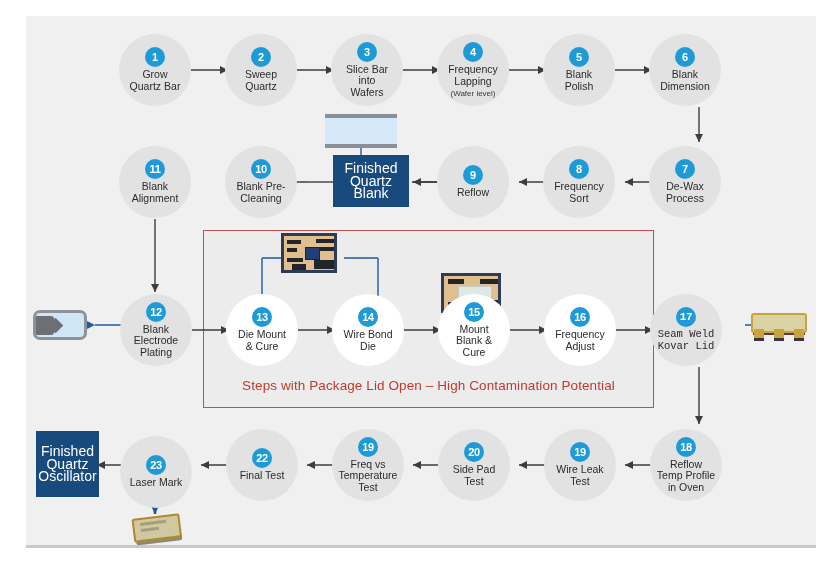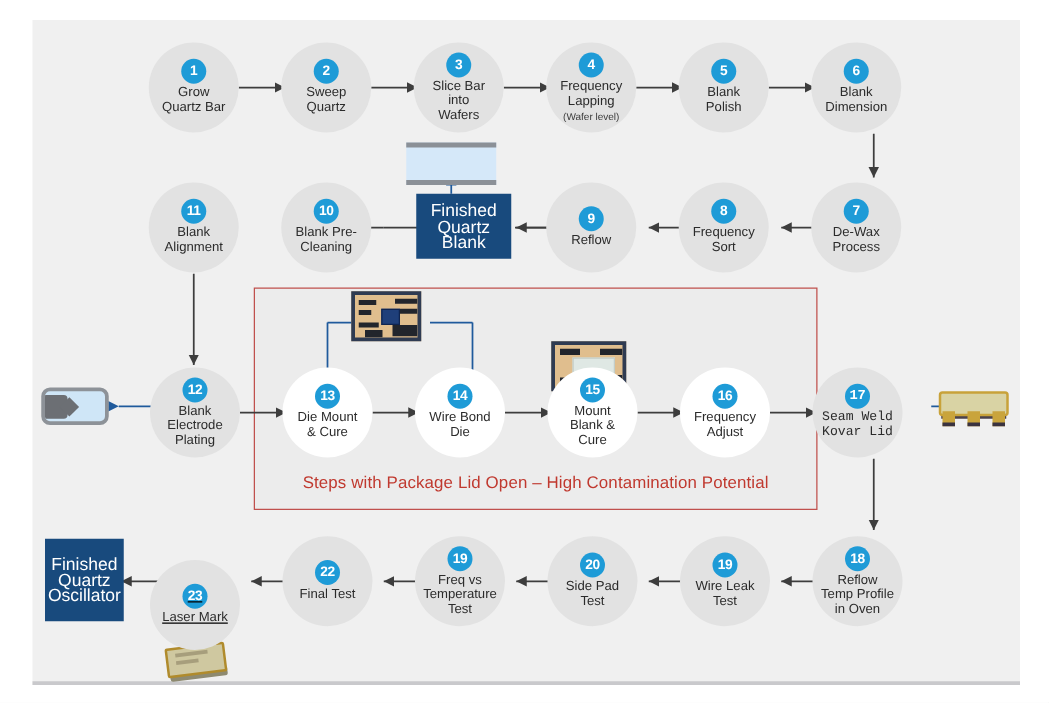--- a/index.html
+++ b/index.html
@@ -479,17 +479,17 @@
   <div class="node gray" style="left:332px; top:429px; width:72px; height:72px;">
     <div class="badge">19</div>
     <div class="label">Freq vs
 Temperature
 Test</div>
   </div>
   <div class="node gray" style="left:226px; top:429px; width:72px; height:72px;">
     <div class="badge">22</div>
     <div class="label">Final Test</div>
   </div>
-  <div class="node gray" style="left:120px; top:448px; width:72px; height:72px;text-decoration:underline;">
+  <div class="node gray" style="left:120px; top:436px; width:72px; height:72px;">
     <div class="badge">23</div>
     <div class="label">Laser Mark</div>
   </div>
 </div>
 
 </body></html>

